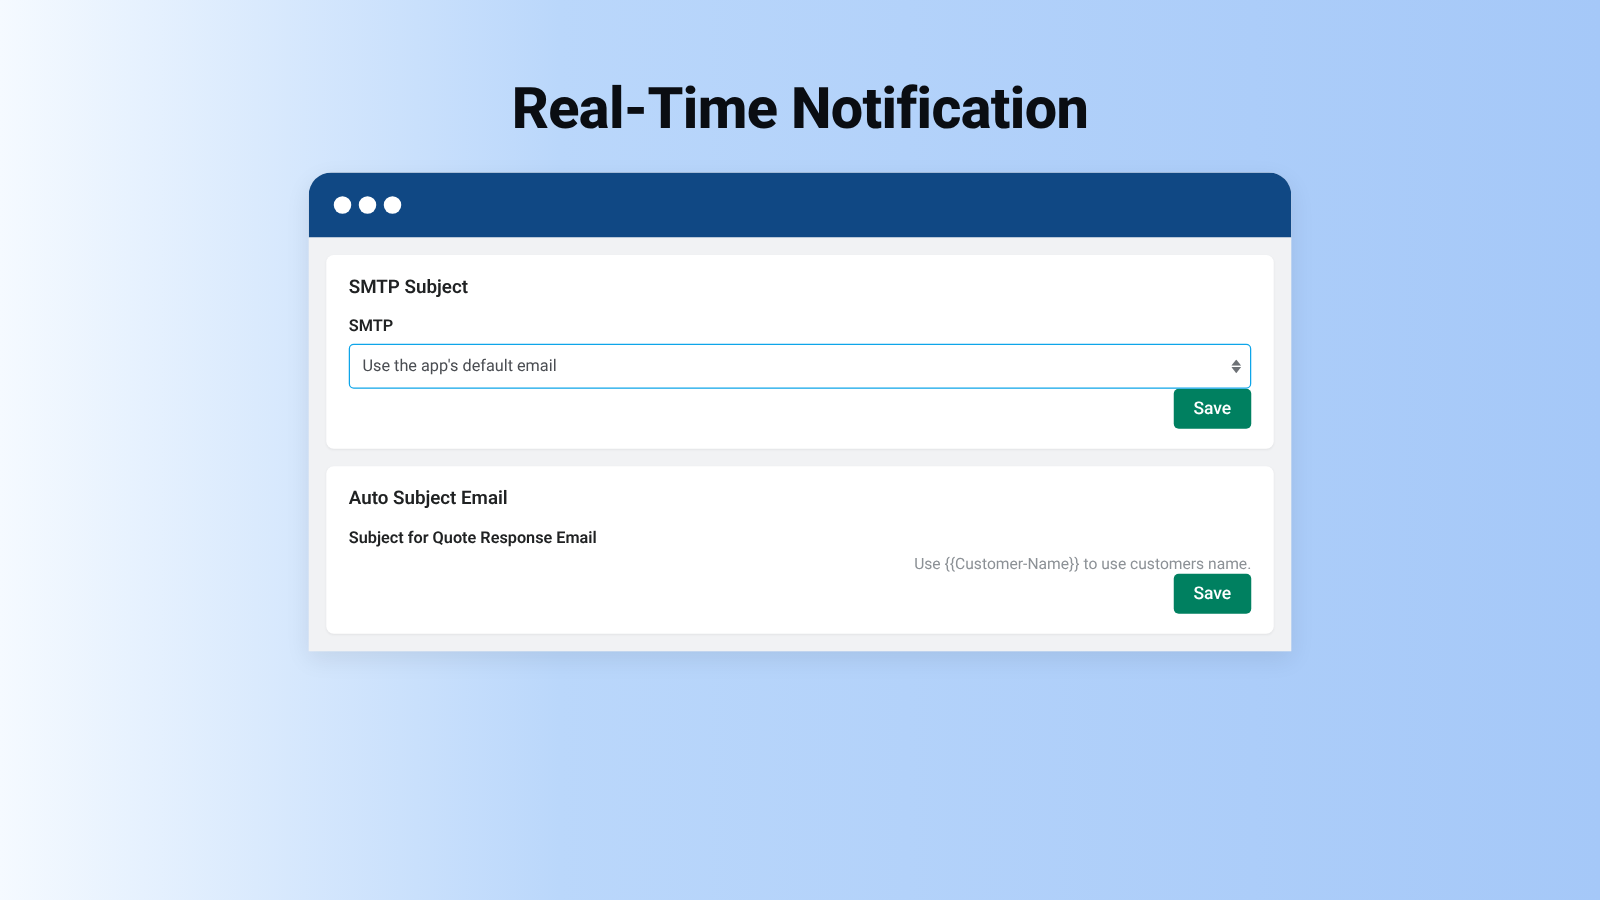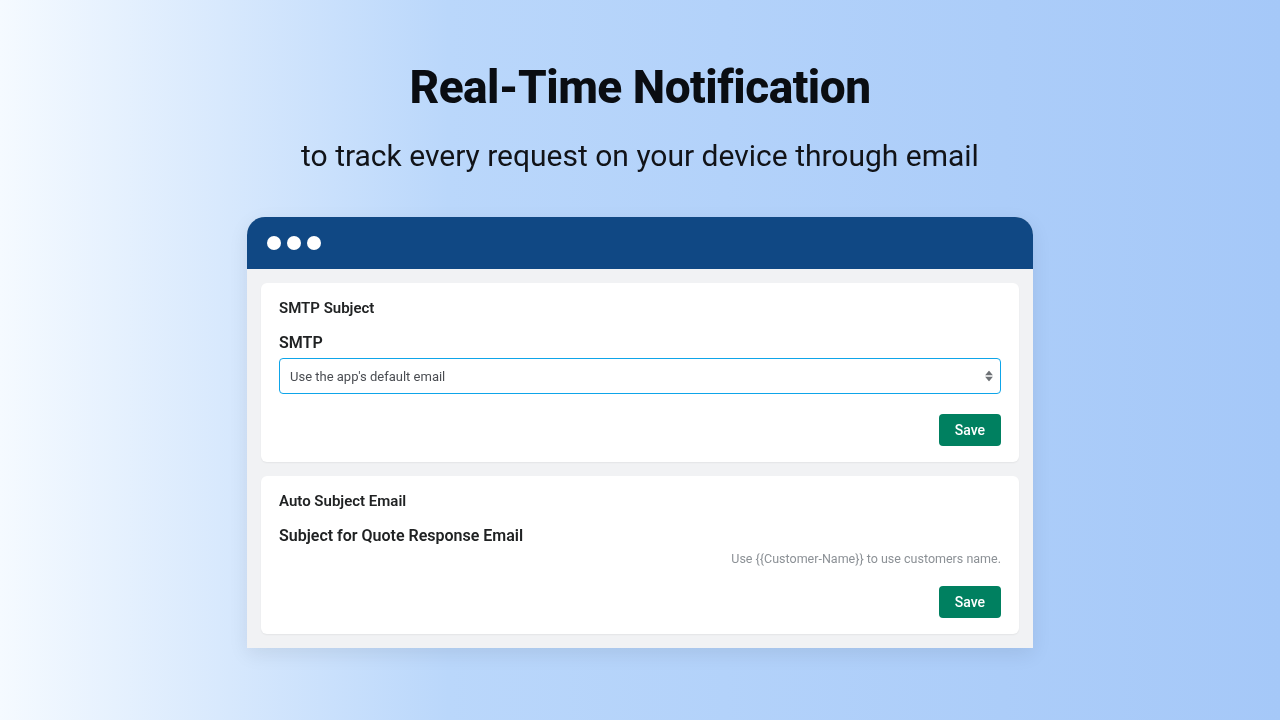--- a/index.html
+++ b/index.html
@@ -64,21 +64,21 @@
     box-shadow: 0 1px 2px rgba(0,0,0,0.06);
   }
   .card:last-child { margin-bottom: 0; }
   .card-heading {
     font-size: 15px;
     font-weight: 600;
     color: #202223;
     margin-bottom: 16px;
   }
   .field-label {
-    font-size: 16px;
+    font-size: 13px;
     font-weight: 600;
     color: #202223;
     margin-bottom: 6px;
     display: block;
   }
   .select-wrap {
     position: relative;
     width: 100%;
   }
   .select-input, .text-input {
@@ -102,21 +102,20 @@
     color: #6d7175;
     font-size: 10px;
     line-height: 1;
     display: flex;
     flex-direction: column;
     gap: 1px;
   }
   .card-actions {
     display: flex;
     justify-content: flex-end;
-    margin-top: 20px;
   }
   .btn-save {
     background: #008060;
     color: #fff;
     border: none;
     border-radius: 4px;
     padding: 8px 16px;
     font-size: 14px;
     font-weight: 500;
     cursor: pointer;
@@ -127,21 +126,20 @@
     color: #8c9196;
     margin-top: 6px;
     text-align: right;
   }
 </style>
 </head>
 <body>
 
 <div class="page">
   <h1 class="title">Real-Time Notification</h1>
-  <p class="subtitle">to track every request on your device through email</p>
 
   <div class="window">
     <div class="window-titlebar">
       <span class="dot"></span>
       <span class="dot"></span>
       <span class="dot"></span>
     </div>
 
     <div class="window-body">
 

